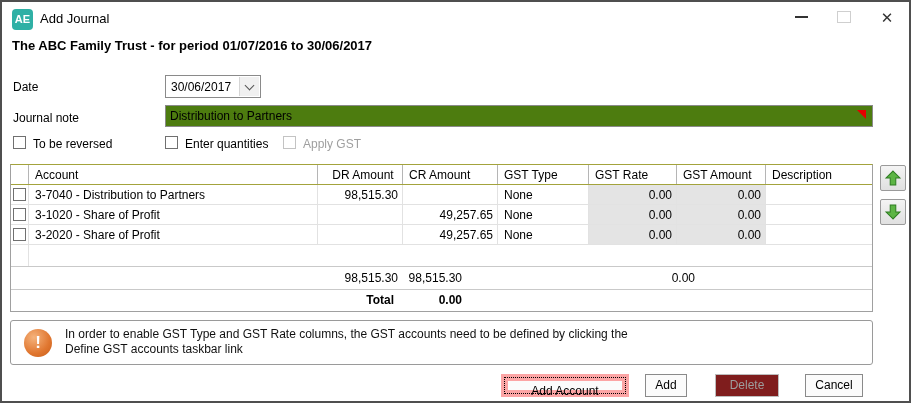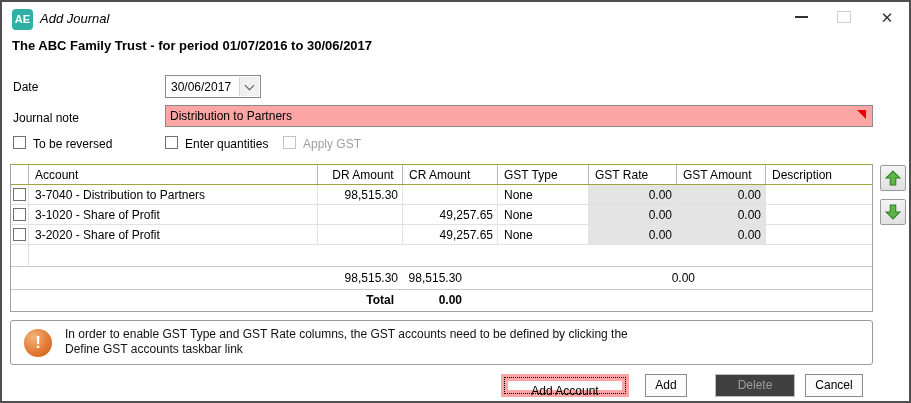--- a/index.html
+++ b/index.html
@@ -3,38 +3,38 @@
 <meta charset="utf-8">
 <style>
   * { margin:0; padding:0; box-sizing:border-box; }
   html,body { width:911px; height:403px; overflow:hidden; }
   body { font-family:"Liberation Sans", sans-serif; background:#fff; }
   .dialog { position:relative; width:911px; height:403px; background:#fff; border:2px solid #4f4f4f; }
 
   
   .logo { position:absolute; left:10px; top:7px; width:21px; height:21px; background:#2fb0a5;
           color:#fff; font-size:11px; font-weight:bold; text-align:center; line-height:21px; border-radius:4px; }
-  .win-title { position:absolute; left:38px; top:9px; font-size:13px; color:#000;font-style:italic; }
+  .win-title { position:absolute; left:38px; top:9px; font-size:13px; color:#000; }
   .ctl { position:absolute; top:0; width:34px; height:30px; display:flex; align-items:center; justify-content:center; cursor:default; }
   .ctl-min { left:782px; } .ctl-max { left:825px; } .ctl-close { left:868px; }
   .min-glyph { width:13px; height:0; border-top:2px solid #333; }
   .max-glyph { width:14px; height:12px; border:1px solid #cfcfcf; }
   .close-glyph { font-size:15px; color:#333; line-height:15px; }
 
   .heading { position:absolute; left:10px; top:36px; font-size:13px; font-weight:bold; color:#000; }
 
   
   .lbl { position:absolute; font-size:12px; color:#000; }
   .combo { position:absolute; left:163px; top:73px; width:96px; height:23px; border:1px solid #8a8a8a; background:#fff; }
   .combo-val { position:absolute; left:5px; top:4px; font-size:12px; }
   .combo-btn { position:absolute; right:1px; top:1px; bottom:1px; width:20px; background:#f0f0f0; border-left:1px solid #d5d5d5;
                display:flex; align-items:center; justify-content:center; }
   .chev { width:7px; height:7px; border-left:1px solid #555; border-bottom:1px solid #555; transform:rotate(-45deg); margin-top:-3px; }
   .textbox { position:absolute; left:163px; top:103px; width:708px; height:22px; border:1px solid #8a8a8a;
-             font-family:"Liberation Sans", sans-serif; font-size:12px; padding:0 14px 0 4px; background:#fca5a5; color:#000; }
+             font-family:"Liberation Sans", sans-serif; font-size:12px; padding:0 14px 0 4px; background:#4d7c0f; color:#000; }
   .flag { position:absolute; left:855px; top:108px; width:9px; height:9px; }
 
   .cb { display:inline-block; width:13px; height:13px; border:1px solid #707070; background:#fff; vertical-align:middle; }
   .cb.dis { border-color:#c3c3c3; }
   .cbl { font-size:12px; color:#000; }
   .cbl.dis { color:#9f9f9f; }
 
   
   .grid { position:absolute; left:8px; top:162px; width:863px; height:148px;
           border:1px solid #a0a0a0; border-top-color:#a3a33c; background:#fff; }
@@ -73,21 +73,21 @@
   .warn-icon { position:absolute; left:13px; top:8px; width:28px; height:28px; border-radius:50%;
                background:radial-gradient(circle at 35% 30%, #f5b37c, #e0762f 60%, #c75d1a);
                color:#fff; font-weight:bold; font-size:17px; text-align:center; line-height:28px; }
   .warn-text { position:absolute; left:54px; top:6px; font-size:12px; line-height:15px; color:#111; }
 
   
   .btn { position:absolute; top:372px; height:23px; font-family:"Liberation Sans", sans-serif; font-size:12px;
          background:#fbfbfb; border:1px solid #8a8a8a; color:#000; text-align:center; line-height:21px; cursor:default; }
   .btn-addacct { left:499px; width:128px; border:7px solid #fca5a5; outline:1px dotted #000; outline-offset:-4px; }
   .btn-add { left:643px; width:42px; }
-  .btn-del { left:713px; width:80px; border-color:#bdbdbd; color:#9d9d9d; background:#404040; }
+  .btn-del { left:713px; width:64px; border-color:#bdbdbd; color:#9d9d9d; background:#7f1d1d; }
   .btn-cancel { left:803px; width:58px; }
 </style>
 </head>
 <body>
 
 <div class="dialog">
 
   <div class="logo">AE</div>
   <div class="win-title">Add Journal</div>
   <div class="ctl ctl-min">

